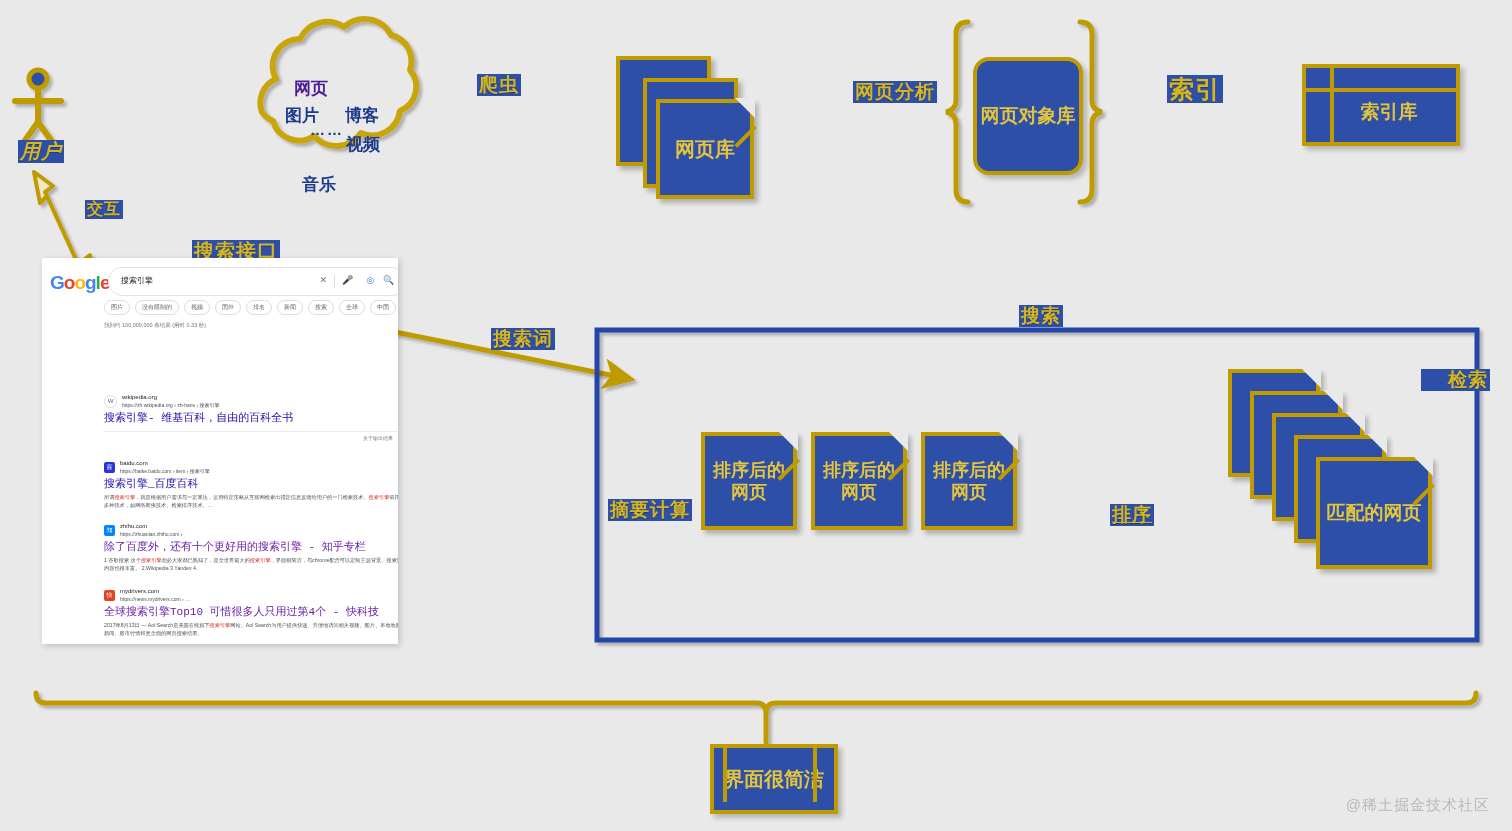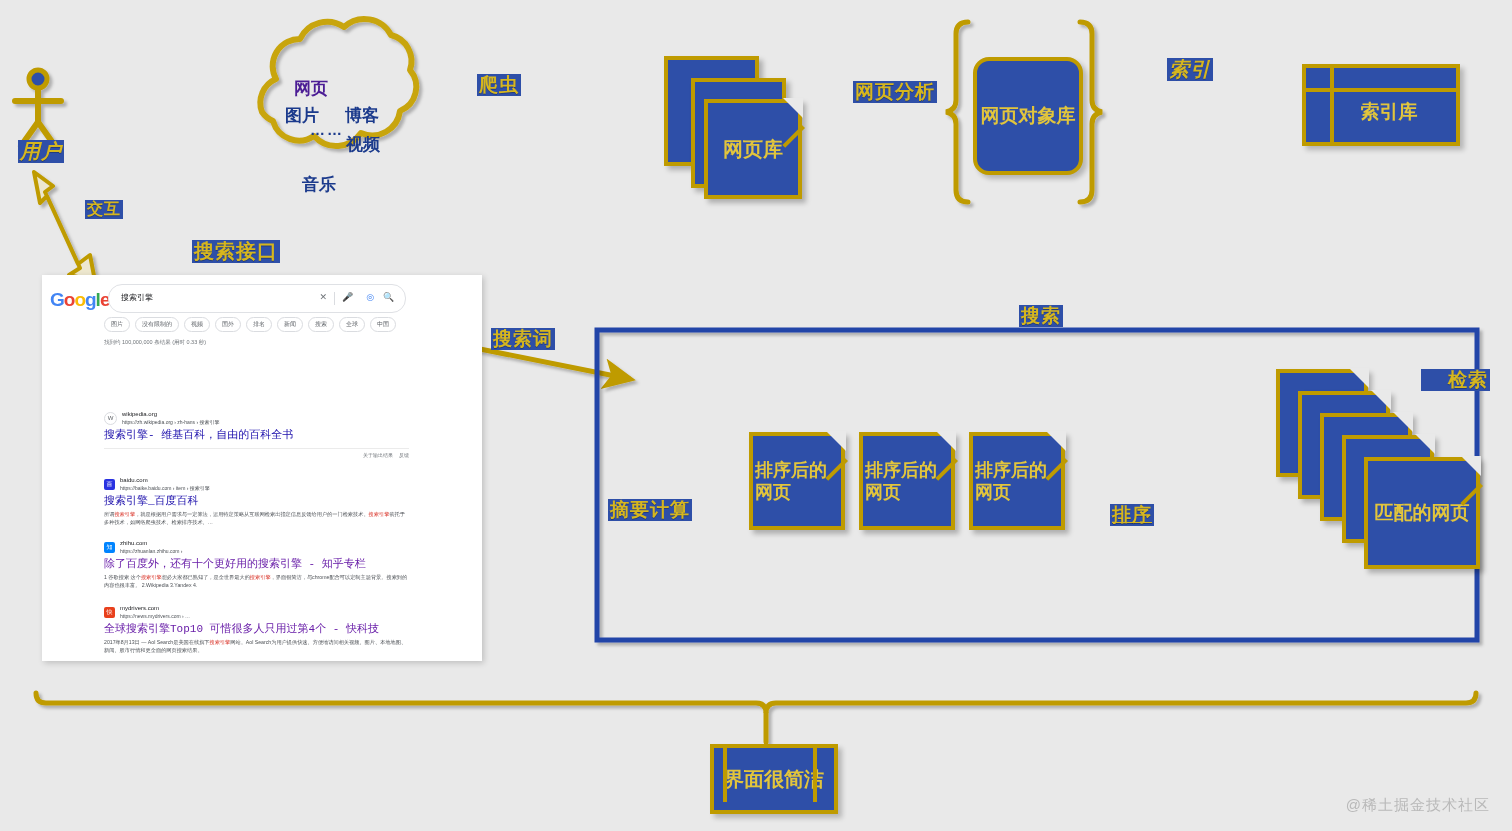--- a/index.html
+++ b/index.html
@@ -38,25 +38,25 @@
     line-height:1.2;
   }
 
   
   .page{
     position:absolute;
     background:#2E4FA8;
     color:#E2C53C;
     font-weight:bold;
     display:flex;align-items:center;justify-content:center;
+    text-align:center;
     line-height:1.25;
     box-shadow:4px 4px 5px rgba(0,0,0,.25);
     outline:4px solid #BF9B00;
     outline-offset:-4px;
-    margin-left:48px;
   }
   .page .fold{
     position:absolute;right:-1px;top:-1px;
     width:0;height:0;
     border-left:20px solid transparent;
     border-top:20px solid #e9e9e9;
   }
   .page .foldline{
     position:absolute;right:-3px;top:-3px;
     width:28px;height:28px;
@@ -65,21 +65,21 @@
     transform-origin:bottom right;
   }
 
   .wm{
     position:absolute;right:22px;bottom:16px;
     color:#b9b9b9;font-size:15px;letter-spacing:1px;
   }
 
   
   #gcard{
-    position:absolute;left:42px;top:275px;width:440px;height:386px;
+    position:absolute;left:42px;top:258px;width:356px;height:386px;
     background:#ffffff;box-shadow:2px 2px 6px rgba(0,0,0,.18);
     overflow:hidden;
   }
   .g-logo{position:absolute;left:8px;top:14px;font-size:19px;font-weight:bold;letter-spacing:-1px;}
   .g-logo .b{color:#4285F4}.g-logo .r{color:#EA4335}.g-logo .y{color:#FBBC05}.g-logo .g{color:#34A853}
   .g-searchbar{
     position:absolute;left:66px;top:9px;width:296px;height:27px;
     border:1px solid #dfe1e5;border-radius:14px;background:#fff;
   }
   .g-query{position:absolute;left:12px;top:7px;font-size:8px;color:#202124;}
@@ -257,21 +257,21 @@
   <div class="abs" style="left:285px;top:104px;color:#1B3A8C;font-size:17px;font-weight:bold;">图片</div>
   <div class="abs" style="left:345px;top:104px;color:#1B3A8C;font-size:17px;font-weight:bold;">博客</div>
   <div class="abs" style="left:310px;top:121px;color:#1B3A8C;font-size:15px;font-weight:bold;letter-spacing:2px;">……</div>
   <div class="abs" style="left:346px;top:133px;color:#1B3A8C;font-size:17px;font-weight:bold;">视频</div>
   <div class="abs" style="left:302px;top:141px;color:#1B3A8C;font-size:17px;font-weight:bold;margin-top:32px;">音乐</div>
 
   <div class="label" style="left:18px;top:140px;font-size:20px;font-style:italic;">用户</div>
   <div class="label" style="left:85px;top:200px;font-size:16px;">交互</div>
   <div class="label" style="left:477px;top:74px;font-size:19px;">爬虫</div>
   <div class="label" style="left:805px;top:81px;font-size:19px;margin-left:48px;">网页分析</div>
-  <div class="label" style="left:1167px;top:58px;font-size:20px;font-style:italic;">索引</div>
+  <div class="label" style="left:1167px;top:75px;font-size:25px;">索引</div>
   <div class="label" style="left:192px;top:240px;font-size:20px;">搜索接口</div>
   <div class="label" style="left:491px;top:328px;font-size:19px;">搜索词</div>
   <div class="label" style="left:1019px;top:305px;font-size:19px;">搜索</div>
   <div class="label" style="left:1421px;top:369px;font-size:19px;padding-left:27px;">检索</div>
   <div class="label" style="left:1110px;top:504px;font-size:19px;text-decoration:underline;">排序</div>
   <div class="label" style="left:608px;top:499px;font-size:19px;">摘要计算</div>
 
   <div id="gcard">
     <div class="g-logo">
       <span class="b">G</span><span class="r">o</span><span class="y">o</span><span class="b">g</span><span class="g">l</span><span class="r">e</span>

